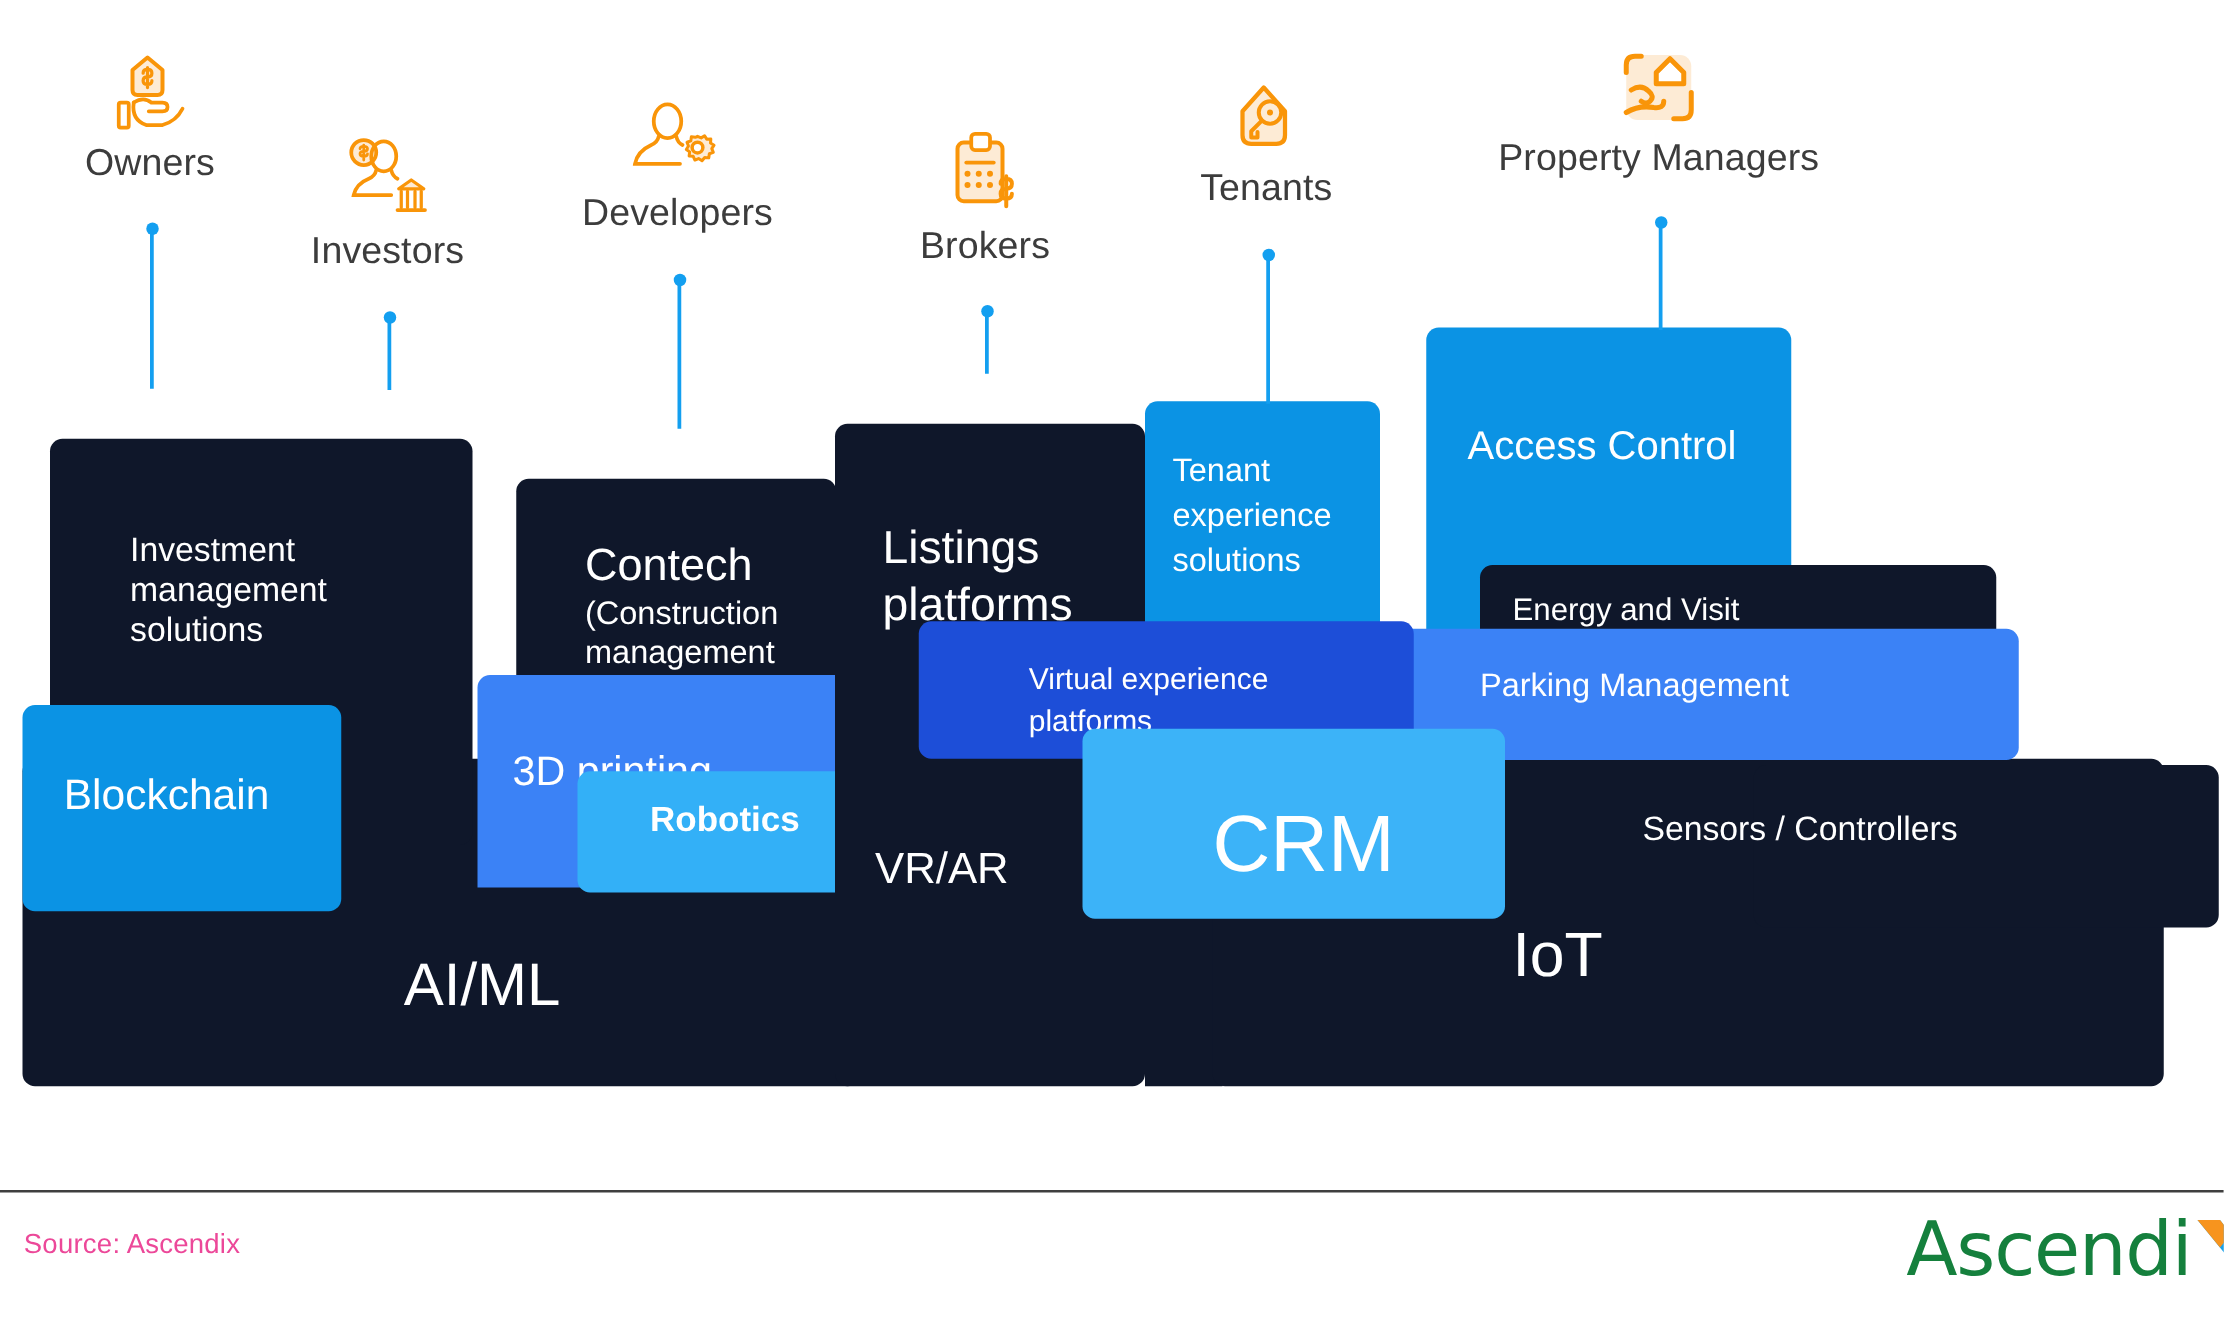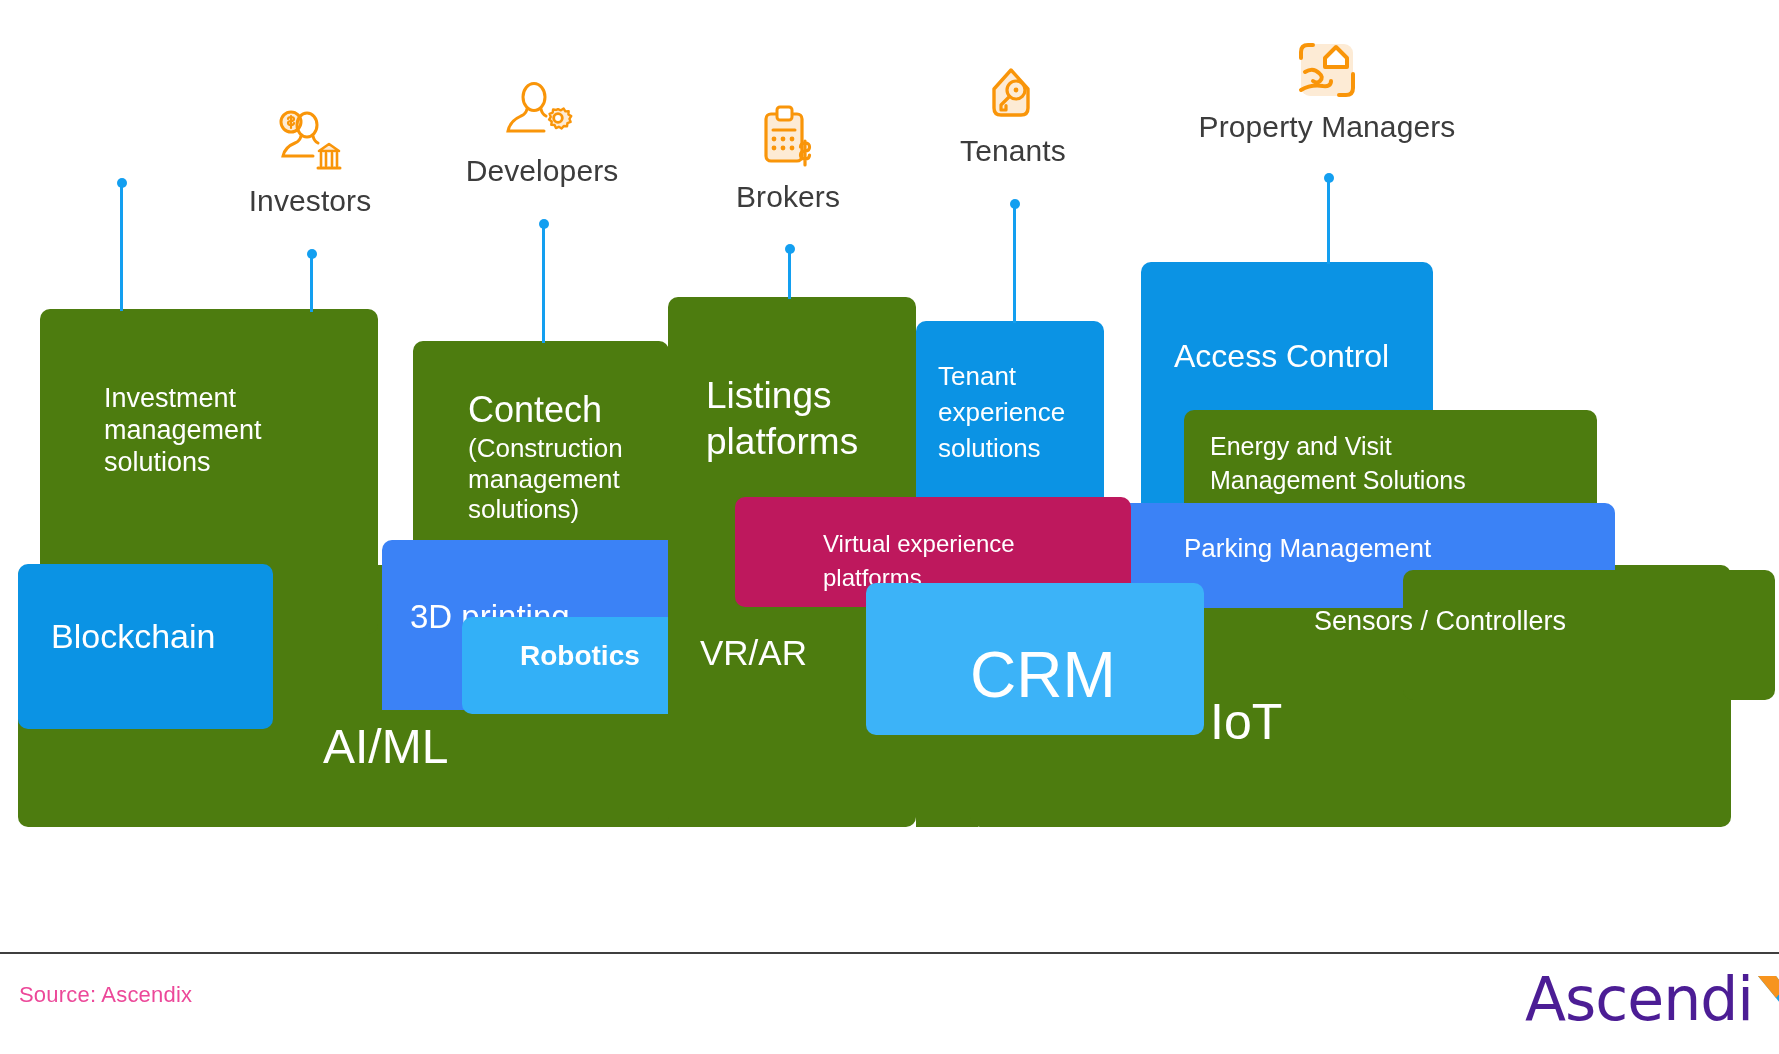--- a/index.html
+++ b/index.html
@@ -33,36 +33,36 @@
   .blk{
     position:absolute;
     border-radius:10px;
     color:#ffffff;
     box-sizing:border-box;
     line-height:1.18;
   }
   .blk .tx{position:absolute;display:block;}
 
   
-  .c-base {background:#4d7c0f;}
+  .c-base {background:#0f172a;margin-top:42px;}
   .c-mid  {background:#3b82f6;}
   .c-dark {background:#0b93e4;}
   .c-light{background:#33b0f7;}
-  .c-lighter{background:#be185d;}
+  .c-lighter{background:#1d4ed8;}
   .c-xlight{background:#3cb3f8;}
 
   .sq-b{border-radius:0;}
 
   
   .rule{position:absolute;left:0;width:1779px;height:2px;background:#3f3f3f;}
   .source{
     position:absolute;font-size:22px;color:#ec4899;letter-spacing:.2px;
   }
   .logo{position:absolute;display:flex;align-items:baseline;}
-  .logo .w1{font-size:60px;color:#4c1d95;letter-spacing:-1px;font-family:"DejaVu Sans",sans-serif;}
+  .logo .w1{font-size:60px;color:#15803d;letter-spacing:-1px;font-family:"DejaVu Sans",sans-serif;}
   .logo .xw{position:relative;width:62px;height:60px;margin-left:1px;}
 </style>
 </head>
 <body>
 
 <div id="stage">
 
   <div>
 
     <div class="blk c-base" style="left:18px;top:565px;width:670px;height:262px;">
@@ -152,20 +152,32 @@
   <div class="connector" style="left:788px;top:249px;height:50px;">
       <i class="dot"></i>
     </div>
   <div class="connector" style="left:1013px;top:204px;height:119px;">
       <i class="dot"></i>
     </div>
   <div class="connector" style="left:1327px;top:178px;height:86px;">
       <i class="dot"></i>
     </div>
 
+  <div class="stake" style="left:32px;top:38px;width:176px;">
+    <span class="ico">
+      <svg viewBox="0 0 72 72" width="72" height="72">
+        <path d="M22 18 L34 8 L46 18 L46 34 Q46 38 42 38 L26 38 Q22 38 22 34 Z" fill="#fdebd5" stroke="#f99509" stroke-width="3.2" stroke-linejoin="round"></path>
+        <path d="M34 16 v16 M30.5 20.5 q0-3 3.5-3 t3.5 3 -3.5 3 -3.5 3 3.5 3 3.5-3" fill="none" stroke="#f99509" stroke-width="2.6" stroke-linecap="round"></path>
+        <rect x="11" y="44" width="8" height="20" rx="1.5" fill="none" stroke="#f99509" stroke-width="3"></rect>
+        <path d="M23 44 q8-5 14 0 l9 0 q4 0 4 3.5 t-4 3.5 l-11 0" fill="none" stroke="#f99509" stroke-width="3" stroke-linecap="round"></path>
+        <path d="M23 44 q-2 14 10 18 l13 0 q11-3 16-13" fill="none" stroke="#f99509" stroke-width="3" stroke-linecap="round"></path>
+      </svg>
+    </span>
+    <span class="lbl">Owners</span>
+  </div>
 
   <div class="stake" style="left:222px;top:108px;width:176px;">
     <span class="ico">
       <svg viewBox="0 0 72 72" width="72" height="72">
         <circle cx="17" cy="14" r="10" fill="#fdebd5" stroke="#f99509" stroke-width="3"></circle>
         <path d="M17 8 v12 M14 11 q0-2 3-2 t3 2 -3 2 -3 2 3 2 3-2" fill="none" stroke="#f99509" stroke-width="2.2" stroke-linecap="round"></path>
         <ellipse cx="33" cy="17" rx="10" ry="12" fill="none" stroke="#f99509" stroke-width="3"></ellipse>
         <path d="M27 28 q-1 5 -6 7 q-10 4 -12 13 l30 0" fill="none" stroke="#f99509" stroke-width="3" stroke-linecap="round"></path>
         <path d="M39 28 q1 5 5 7" fill="none" stroke="#f99509" stroke-width="3" stroke-linecap="round"></path>
         <path d="M45 43 L55 36 L65 43 Z" fill="#fdebd5" stroke="#f99509" stroke-width="2.6" stroke-linejoin="round"></path>

